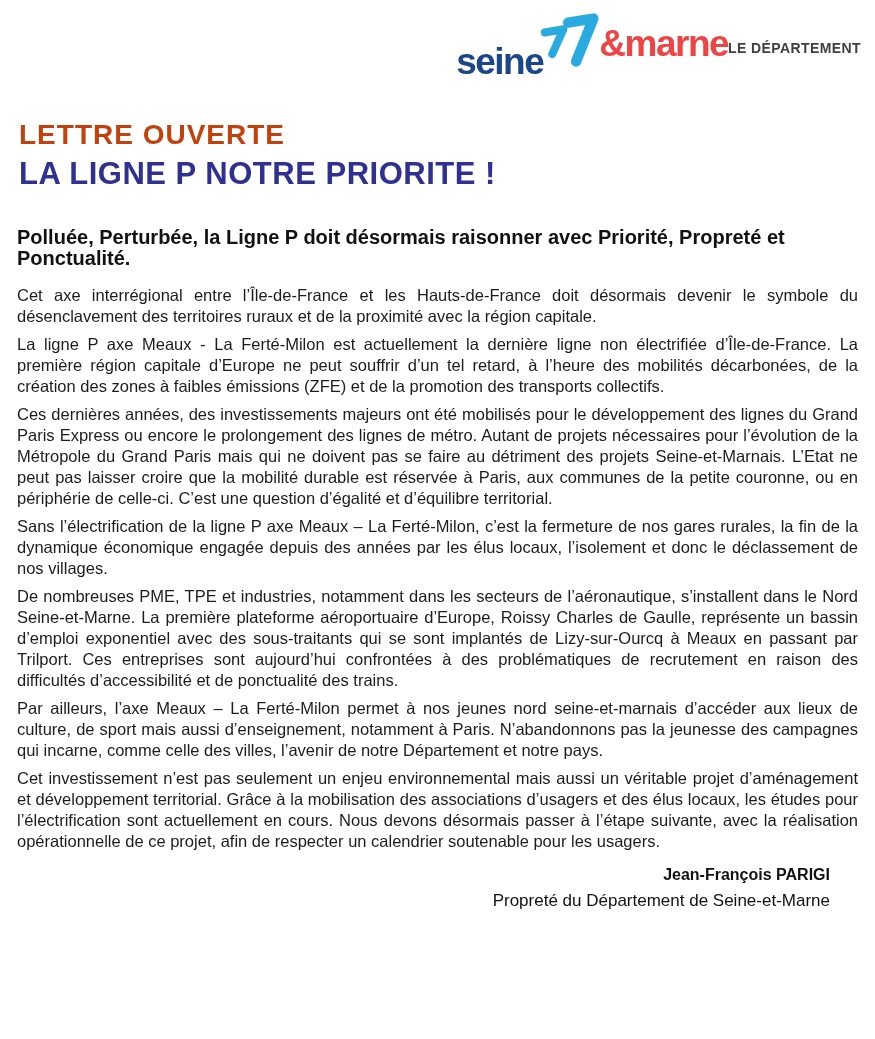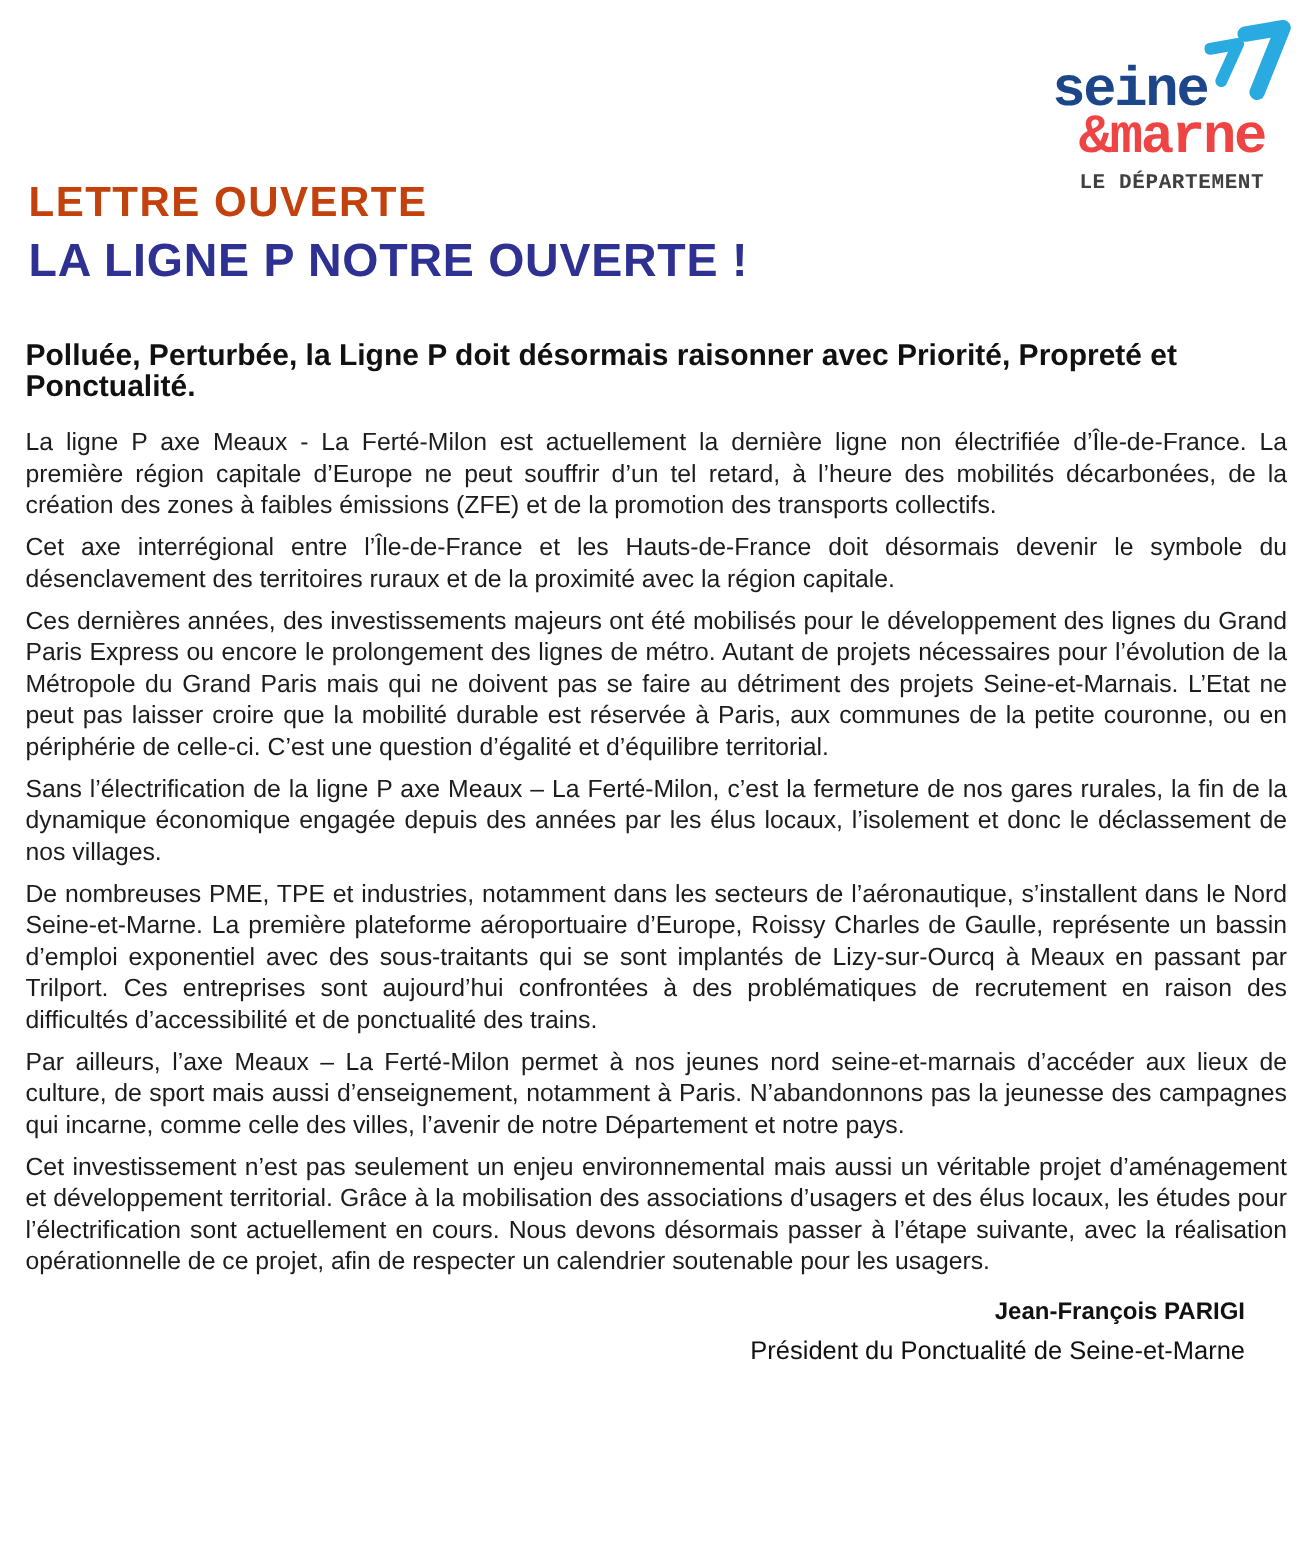--- a/index.html
+++ b/index.html
@@ -15,25 +15,24 @@
     width: 875px; height: 1039px;
     padding: 120px 17px 0 17px;
     position: relative;
   }
 
   
   .logo {
     position: absolute;
     top: 12px; right: 14px;
     display: flex;
-    flex-direction: column;
+    flex-direction: row;
     align-items: center;
     line-height: 1;
     user-select: none;
-    font-family: Liberation Mono, monospace;
   }
   .logo-row {
     display: flex;
     align-items: flex-end;
   }
   .logo-seine {
     font-size: 37px;
     font-weight: 700;
     letter-spacing: -1.5px;
     color: #1b4689;
@@ -128,32 +127,32 @@
       <svg class="logo-77" viewBox="0 0 62 58" aria-hidden="true">
         <path d="M4 21 L24 17.5 L12 44" fill="none" stroke="#29abe2" stroke-width="8.5" stroke-linecap="round" stroke-linejoin="round"></path>
         <path d="M29 10.5 L56 6 L37.5 52" fill="none" stroke="#29abe2" stroke-width="11" stroke-linecap="round" stroke-linejoin="round"></path>
       </svg>
     </div>
     <span class="logo-marne">&amp;marne</span>
     <span class="logo-tagline">LE DÉPARTEMENT</span>
   </div>
 
   <h1 class="title-line1">LETTRE OUVERTE</h1>
-  <h2 class="title-line2">LA LIGNE P NOTRE OUVERTE !</h2>
+  <h2 class="title-line2">LA LIGNE P NOTRE PRIORITE !</h2>
 
   <section class="letter">
     <p class="lead">Polluée, Perturbée, la Ligne P doit désormais raisonner avec Priorité, Propreté et Ponctualité.</p>
 
+    <p class="body-par">Cet axe interrégional entre l’Île-de-France et les Hauts-de-France doit désormais devenir le symbole du désenclavement des territoires ruraux et de la proximité avec la région capitale.</p>
     <p class="body-par">La ligne P axe Meaux - La Ferté-Milon est actuellement la dernière ligne non électrifiée d’Île-de-France. La première région capitale d’Europe ne peut souffrir d’un tel retard, à l’heure des mobilités décarbonées, de la création des zones à faibles émissions (ZFE) et de la promotion des transports collectifs.</p>
-    <p class="body-par">Cet axe interrégional entre l’Île-de-France et les Hauts-de-France doit désormais devenir le symbole du désenclavement des territoires ruraux et de la proximité avec la région capitale.</p>
     <p class="body-par">Ces dernières années, des investissements majeurs ont été mobilisés pour le développement des lignes du Grand Paris Express ou encore le prolongement des lignes de métro. Autant de projets nécessaires pour l’évolution de la Métropole du Grand Paris mais qui ne doivent pas se faire au détriment des projets Seine-et-Marnais. L’Etat ne peut pas laisser croire que la mobilité durable est réservée à Paris, aux communes de la petite couronne, ou en périphérie de celle-ci. C’est une question d’égalité et d’équilibre territorial.</p>
     <p class="body-par">Sans l’électrification de la ligne P axe Meaux – La Ferté-Milon, c’est la fermeture de nos gares rurales, la fin de la dynamique économique engagée depuis des années par les élus locaux, l’isolement et donc le déclassement de nos villages.</p>
     <p class="body-par">De nombreuses PME, TPE et industries, notamment dans les secteurs de l’aéronautique, s’installent dans le Nord Seine-et-Marne. La première plateforme aéroportuaire d’Europe, Roissy Charles de Gaulle, représente un bassin d’emploi exponentiel avec des sous-traitants qui se sont implantés de Lizy-sur-Ourcq à Meaux en passant par Trilport. Ces entreprises sont aujourd’hui confrontées à des problématiques de recrutement en raison des difficultés d’accessibilité et de ponctualité des trains.</p>
     <p class="body-par">Par ailleurs, l’axe Meaux – La Ferté-Milon permet à nos jeunes nord seine-et-marnais d’accéder aux lieux de culture, de sport mais aussi d’enseignement, notamment à Paris. N’abandonnons pas la jeunesse des campagnes qui incarne, comme celle des villes, l’avenir de notre Département et notre pays.</p>
     <p class="body-par">Cet investissement n’est pas seulement un enjeu environnemental mais aussi un véritable projet d’aménagement et développement territorial. Grâce à la mobilisation des associations d’usagers et des élus locaux, les études pour l’électrification sont actuellement en cours. Nous devons désormais passer à l’étape suivante, avec la réalisation opérationnelle de ce projet, afin de respecter un calendrier soutenable pour les usagers.</p>
   </section>
 
   <footer class="signature">
     <div class="sig-name">Jean-François PARIGI</div>
-    <div class="sig-role">Président du Ponctualité de Seine-et-Marne</div>
+    <div class="sig-role">Propreté du Département de Seine-et-Marne</div>
   </footer>
 
 </div>
 
 </body></html>

